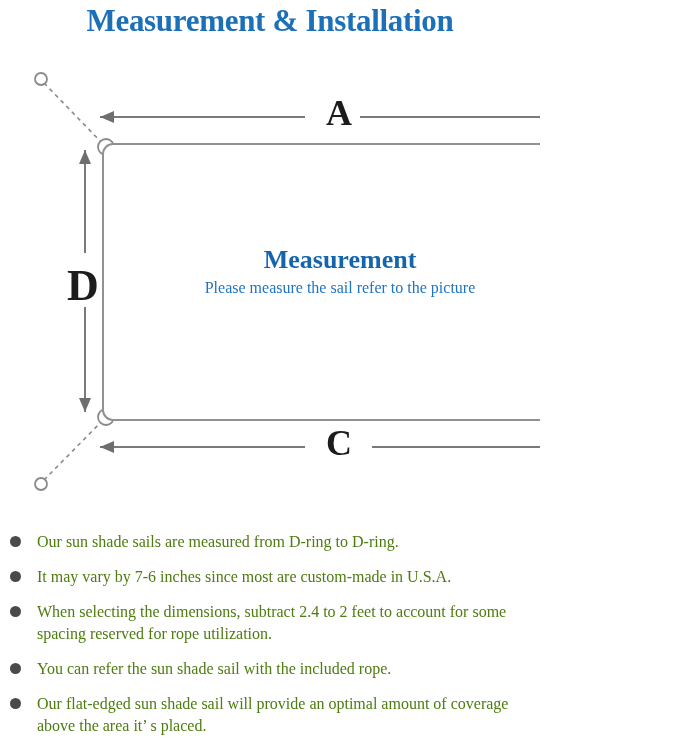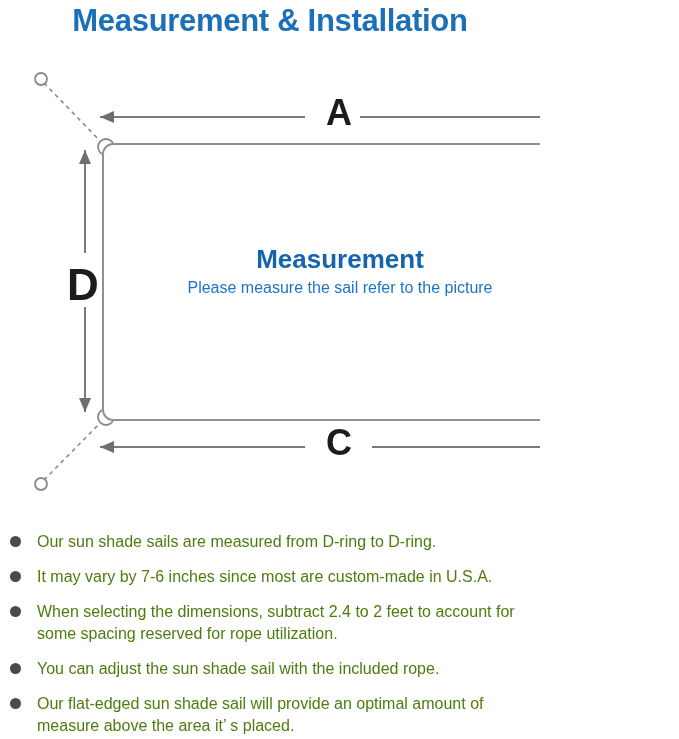--- a/index.html
+++ b/index.html
@@ -1,18 +1,18 @@
 <!DOCTYPE html>
 <html><head>
 <meta charset="utf-8">
 <style>
   html,body{margin:0;padding:0;background:#fff;}
   .screen{
     position:relative;width:540px;height:739px;background:#ffffff;
-    font-family:Liberation Sans, sans-serif;overflow:hidden;
+    font-family:Liberation Serif, serif;overflow:hidden;
   }
   .page-title{
     position:absolute;top:0;left:0;right:0;text-align:center;
     font-size:31px;font-weight:bold;color:#1c70b8;line-height:42px;
     letter-spacing:-0.3px;
   }
   .diagram-svg{position:absolute;top:50px;left:0;}
   .dim-label{font-size:36px;font-weight:bold;fill:#1c1c1c;}
   .dim-label-side{font-size:44px;font-weight:bold;fill:#1c1c1c;}
   .center-heading{font-size:26px;font-weight:bold;fill:#1565ae;}
@@ -99,21 +99,21 @@
     <li class="nowrap">
       <span class="dot"></span>
       <span class="note-text">It may vary by 7-6 inches since most are custom-made in U.S.A.</span>
     </li>
     <li class="wrap-a">
       <span class="dot"></span>
       <span class="note-text">When selecting the dimensions, subtract 2.4 to 2 feet to account for some spacing reserved for rope utilization.</span>
     </li>
     <li class="nowrap">
       <span class="dot"></span>
-      <span class="note-text">You can adjust the sun shade sail with the included rope.</span>
+      <span class="note-text">You can refer the sun shade sail with the included rope.</span>
     </li>
     <li class="wrap-b">
       <span class="dot"></span>
-      <span class="note-text">Our flat-edged sun shade sail will provide an optimal amount of measure above the area it’ s placed.</span>
+      <span class="note-text">Our flat-edged sun shade sail will provide an optimal amount of coverage above the area it’ s placed.</span>
     </li>
   </ul>
 
 </div>
 
 </body></html>

